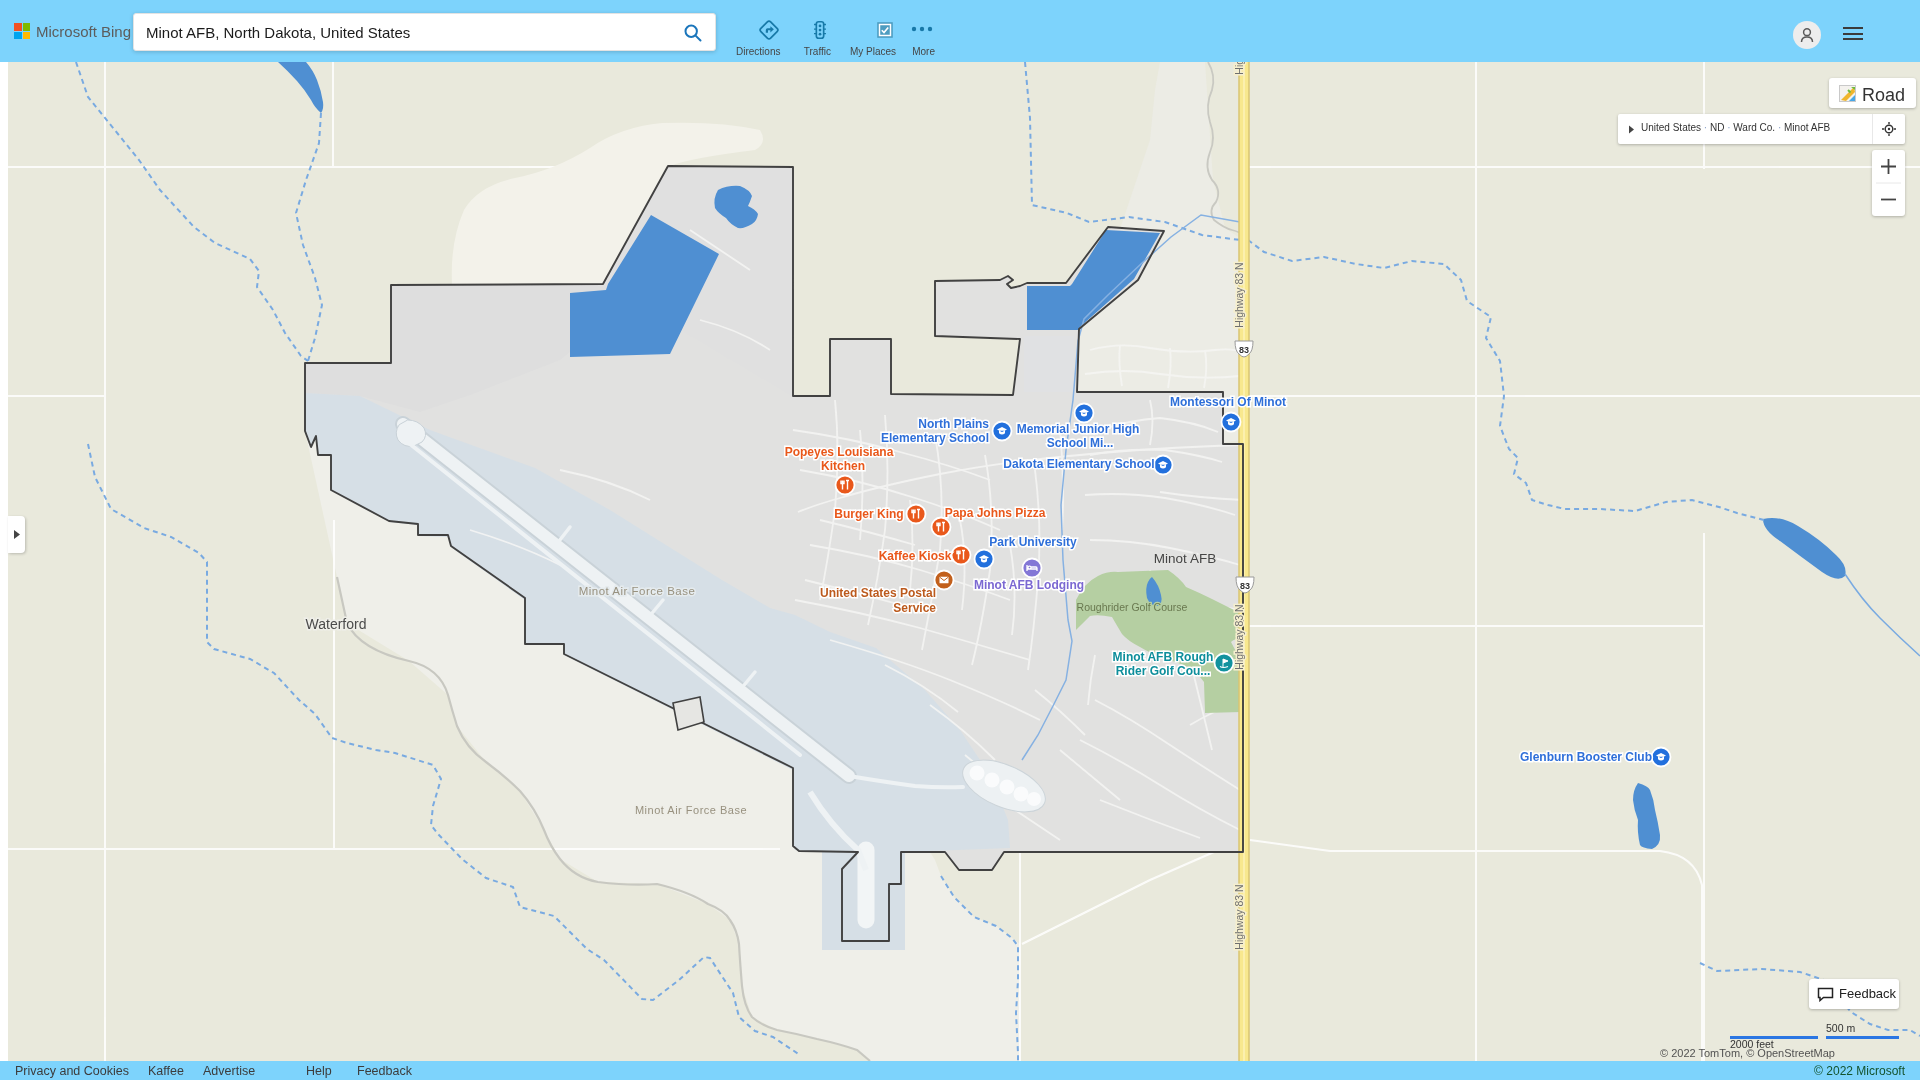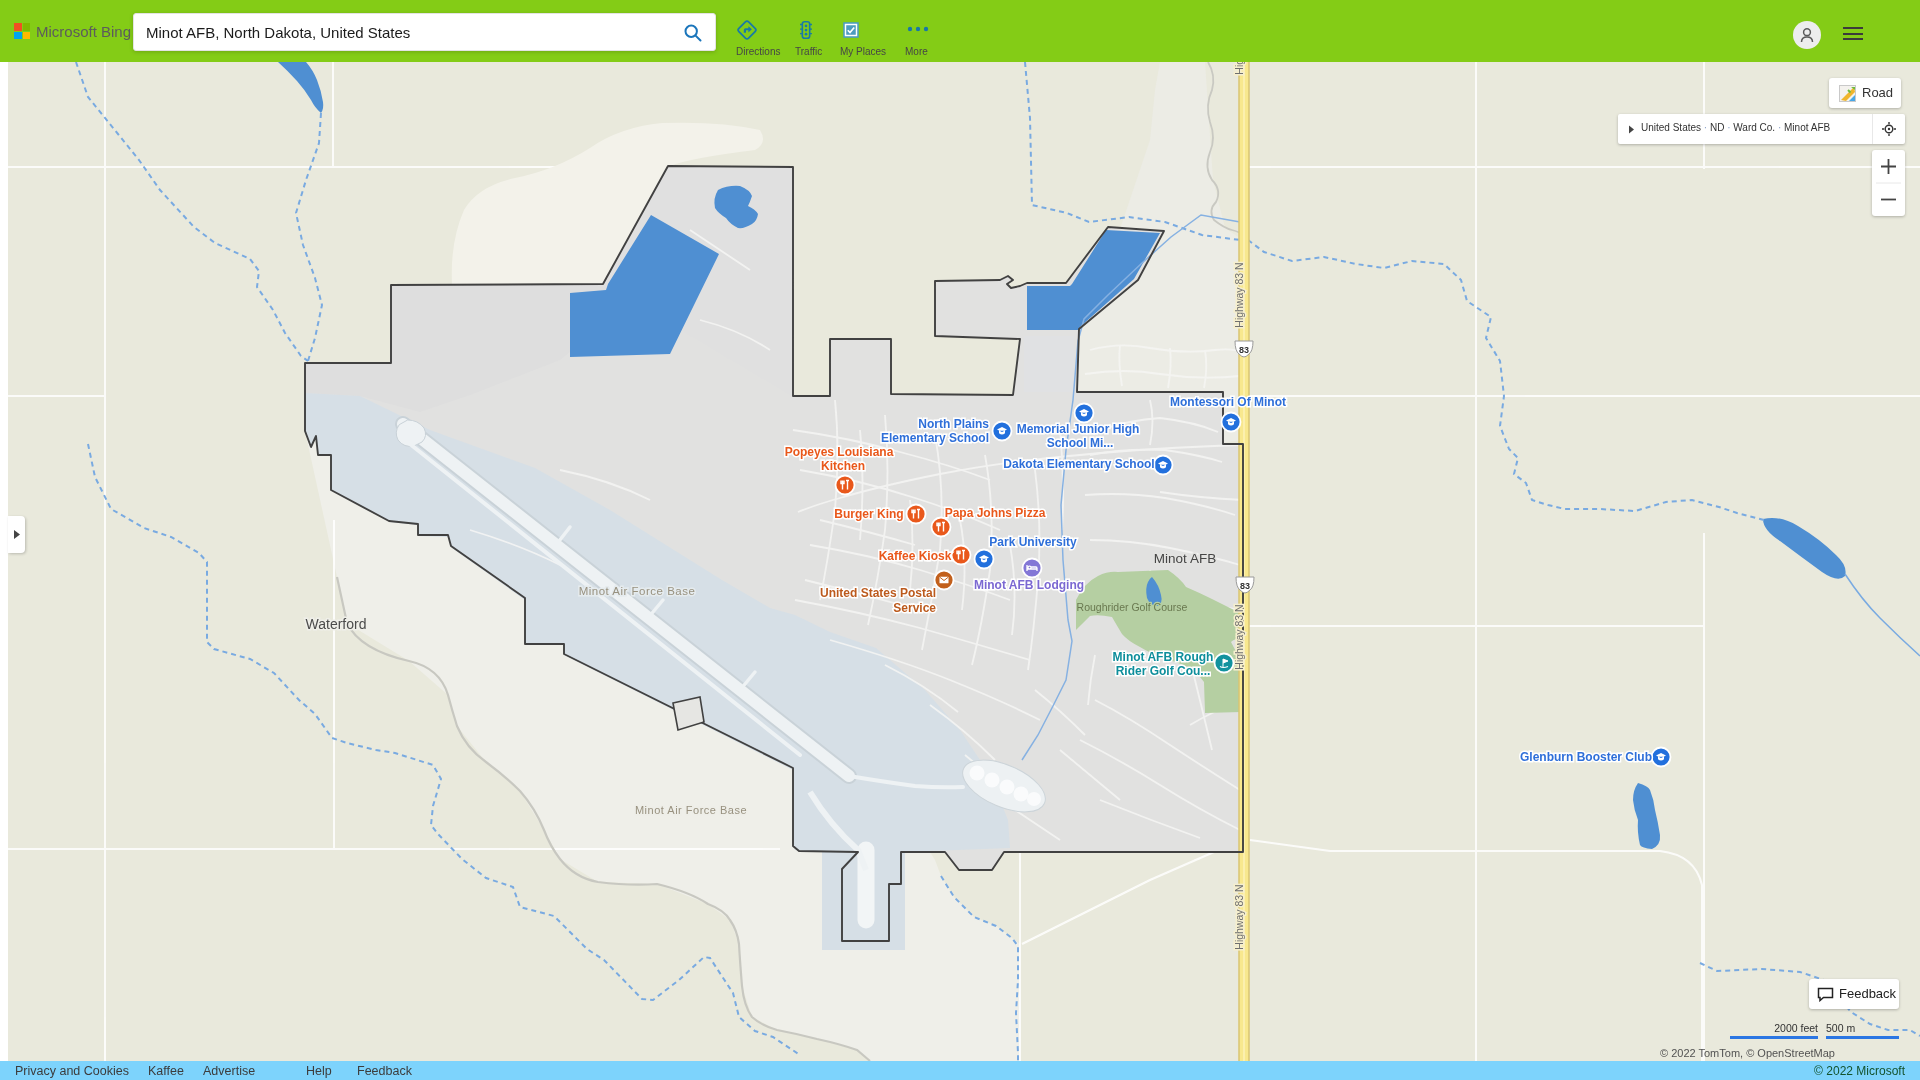--- a/index.html
+++ b/index.html
@@ -1,35 +1,35 @@
 <!DOCTYPE html>
 <html><head><meta charset="utf-8">
 <style>
 *{margin:0;padding:0;box-sizing:border-box}
 html,body{width:1920px;height:1080px;overflow:hidden;font-family:"Liberation Sans",sans-serif;background:#fff}
 #stage{position:relative;width:1920px;height:1080px}
 #mapsvg{position:absolute;left:0;top:0}
 
-#hdr{position:absolute;left:0;top:0;width:1920px;height:62px;background:#84cc16;z-index:5}
+#hdr{position:absolute;left:0;top:0;width:1920px;height:62px;background:#7dd3fc;z-index:5}
 #mslogo{position:absolute;left:14px;top:23px;width:16px;height:16px}
 #mslogo div{position:absolute;width:7.5px;height:7.5px}
 #bingtxt{position:absolute;left:36px;top:23px;font-size:15px;color:#5c5c5c}
 #sbox{position:absolute;left:133px;top:13px;width:583px;height:38px;background:#fff;border:1px solid #e3e3e3;border-radius:3px;box-shadow:0 1px 4px rgba(0,0,0,.18)}
 #sbox .q{position:absolute;left:12px;top:10px;font-size:15px;color:#1b1b1b}
-.hic{position:absolute;text-align:left;color:#1a80c4}
+.hic{position:absolute;text-align:right;color:#1a80c4}
 .hic .lbl{font-size:10px;color:#464646;margin-top:1px}
 #avatar{position:absolute;left:1793px;top:21px;width:28px;height:28px;border-radius:50%;background:#ededed}
 #burger{position:absolute;left:1843px;top:27px;width:20px;height:13px}
 #burger div{height:2px;background:#3b3b3b;margin-bottom:3.5px}
 
 #ftr{position:absolute;left:0;top:1061px;width:1920px;height:19px;background:#7dd3fc;z-index:5;font-size:12.5px;color:#3c3c3c}
 #ftr span{position:absolute;top:3px}
 
 .ctl{position:absolute;background:#fff;z-index:4;box-shadow:0 1px 3px rgba(0,0,0,.25);border-radius:3px}
-#roadbtn{left:1829px;top:78px;width:72px;height:30px;font-size:13px;color:#333}
+#roadbtn{left:1829px;top:78px;width:87px;height:30px;font-size:18px;color:#333}
 #crumb{left:1618px;top:114px;width:287px;height:30px;font-size:10px;color:#333;border-radius:2px}
 #zoomc{left:1872px;top:150px;width:33px;height:66px;color:#444}
 #fbbtn{left:1809px;top:979px;width:90px;height:30px;font-size:13px;color:#222}
 #scales{position:absolute;left:1700px;top:1022px;z-index:4;font-size:10.5px;color:#333}
 #cpy1{position:absolute;left:1660px;top:1047px;width:238px;text-align:left;font-size:11px;color:#525252;z-index:4}
 #cpy2{position:absolute;left:1700px;top:1064px;width:205px;text-align:right;font-size:12px;color:#14532d;z-index:6}
 
 #lpanel{position:absolute;left:0;top:62px;width:8px;height:999px;background:#fff;z-index:3}
 #ltab{position:absolute;left:8px;top:516px;width:17px;height:37px;background:#fff;border-radius:0 4px 4px 0;box-shadow:1px 1px 3px rgba(0,0,0,.2);z-index:3}
 </style></head><body>
@@ -423,21 +423,21 @@
 </div>
 
 <div class="ctl" id="fbbtn">
  <svg width="17" height="15" style="position:absolute;left:8px;top:8px" viewBox="0 0 17 15">
         <path d="M1.5 1.5 h14 v9 h-9 l-3.5 3 v-3 h-1.5 z" fill="none" stroke="#222" stroke-width="1.5"></path>
       </svg>
  <span style="position:absolute;left:30px;top:7px">Feedback</span>
 </div>
 
 <div id="scales">
- <div style="position:absolute;left:30px;top:0;width:88px;text-align:right">2000 feet</div>
+ <div style="position:absolute;left:30px;top:16px;width:88px;text-align:left">2000 feet</div>
  <div style="position:absolute;left:30px;top:14px;width:88px;height:3px;background:#2b76e3"></div>
  <div style="position:absolute;left:126px;top:0;width:73px;text-align:left">500 m</div>
  <div style="position:absolute;left:126px;top:14px;width:73px;height:3px;background:#2b76e3"></div>
 </div>
 
 <div id="cpy1">© 2022 TomTom, © OpenStreetMap</div>
 
 <div id="ftr">
  <span style="left:15px">Privacy and Cookies</span>
  <span style="left:148px">Kaffee</span>

